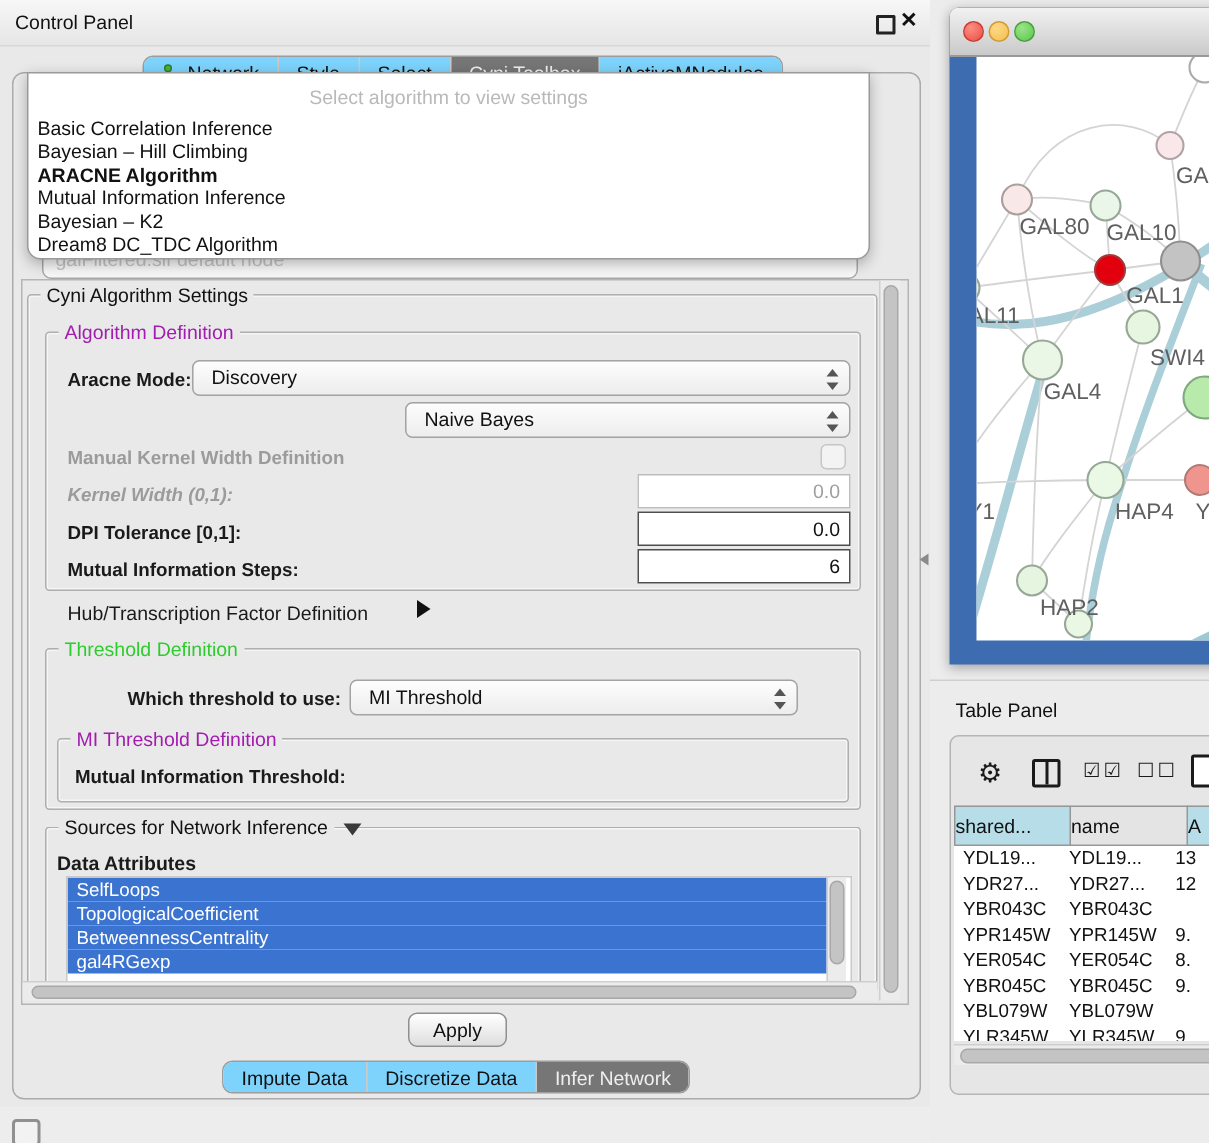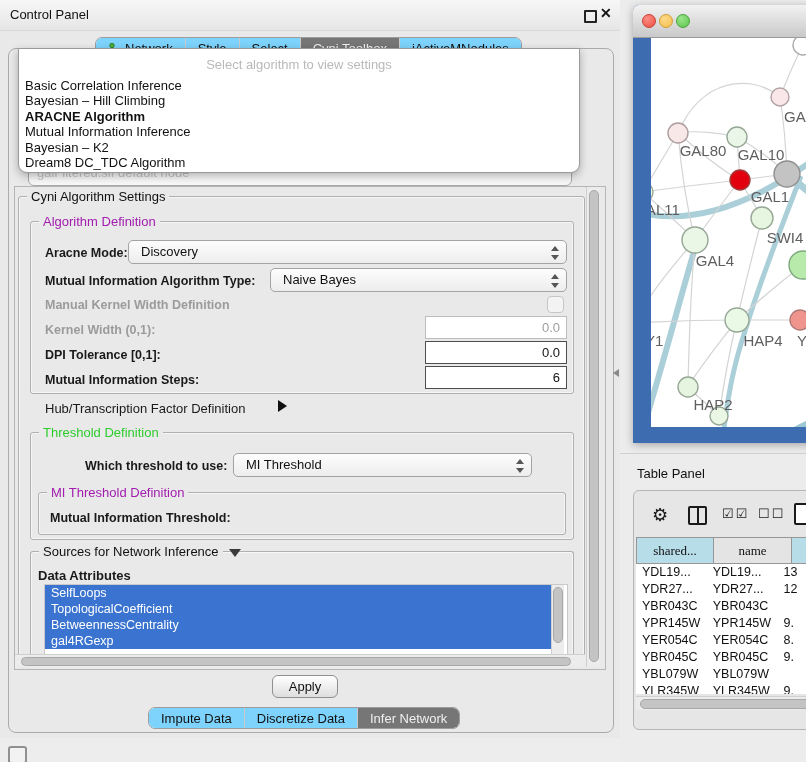--- a/index.html
+++ b/index.html
@@ -73,21 +73,21 @@
   .sash{left:613px;top:369px;width:0;height:0;border-top:4px solid transparent;border-bottom:4px solid transparent;border-right:6px solid #8A8A8A;}
   .divider{left:620px;top:453px;width:186px;height:1px;background:#CFCFCF;}
   .tp-title{left:637px;top:466px;font-size:13px;color:#111;}
   .tabwin{left:633px;top:490px;width:200px;height:240px;background:#E6E6E6;border:1px solid #B5B5B5;border-radius:6px;box-sizing:border-box;}
   .tool-ic{position:absolute;color:#1A1A1A;}
   .cols-ic{width:15px;height:15px;border:2px solid #1A1A1A;border-radius:2px;}
   .cols-ic:after{content:"";position:absolute;left:6.5px;top:0;width:2px;height:15px;background:#1A1A1A;}
   .doc-ic{width:14px;height:18px;border:2px solid #1A1A1A;border-radius:2px;background:#FFF;}
   .thead{position:absolute;display:flex;left:2px;top:46px;height:27px;}
   .th{box-sizing:border-box;border:1px solid #979797;border-left:none;background:#E4E4E4;
-     font-size:13px;color:#111;text-align:center;line-height:25px;overflow:hidden;white-space:nowrap;font-family:Liberation Serif, serif;}
+     font-size:13px;color:#111;text-align:left;line-height:25px;overflow:hidden;white-space:nowrap;}
   .th:first-child{border-left:1px solid #979797;}
   .th.hl{background:#B7DDE9;}
   .tbody{position:absolute;left:2px;top:73px;width:196px;height:130px;background:#FFF;overflow:hidden;}
   .trow{display:flex;height:17px;line-height:17px;font-size:12.5px;color:#111;}
   .td{overflow:hidden;white-space:nowrap;padding-left:6px;box-sizing:border-box;}
   .partial-ic{left:8px;top:746px;width:15px;height:14px;border:2px solid #909090;border-radius:3px;background:#F2F2F2;}
   text.nlabel{font-family:"Liberation Sans",sans-serif;font-size:15px;fill:#5F5F5F;}
 </style>
 </head>
 <body>
@@ -148,28 +148,27 @@
     </div>
 
     <div class="abs grp" style="left:30px;top:221px;width:542px;height:171px;">
       <span class="legend blue">Algorithm Definition</span>
     </div>
     <div class="abs lbl" style="left:45px;top:246px;">Aracne Mode:</div>
     <div class="abs combo" style="left:128px;top:240px;width:439px;">
       <span>Discovery</span>
       <span class="arr"></span>
     </div>
-    <div class="abs lbl" style="left:45px;top:274px;">Mutual Information Algorithm Type:</div>
     <div class="abs combo" style="left:270px;top:268px;width:297px;">
       <span>Naive Bayes</span>
       <span class="arr"></span>
     </div>
     <div class="abs lbl dis" style="left:45px;top:298px;">Manual Kernel Width Definition</div>
     <div class="abs checkbox" style="left:547px;top:296px;"></div>
-    <div class="abs lbl dis" style="left:45px;top:323px;">Kernel Width (0,1):</div>
+    <div class="abs lbl dis" style="left:45px;top:323px;font-style:italic;">Kernel Width (0,1):</div>
     <div class="abs field dis" style="left:425px;top:316px;width:142px;">0.0</div>
     <div class="abs lbl" style="left:45px;top:348px;">DPI Tolerance [0,1]:</div>
     <div class="abs field" style="left:425px;top:341px;width:142px;">0.0</div>
     <div class="abs lbl" style="left:45px;top:373px;">Mutual Information Steps:</div>
     <div class="abs field" style="left:425px;top:366px;width:142px;">6</div>
 
     <div class="abs lbl norm" style="left:45px;top:401px;font-size:13px;">Hub/Transcription Factor Definition</div>
     <div class="abs" style="left:278px;top:400px;width:0;height:0;border-top:6px solid transparent;border-bottom:6px solid transparent;border-left:9px solid #111;"></div>
 
     <div class="abs grp" style="left:30px;top:432px;width:542px;height:106px;">

